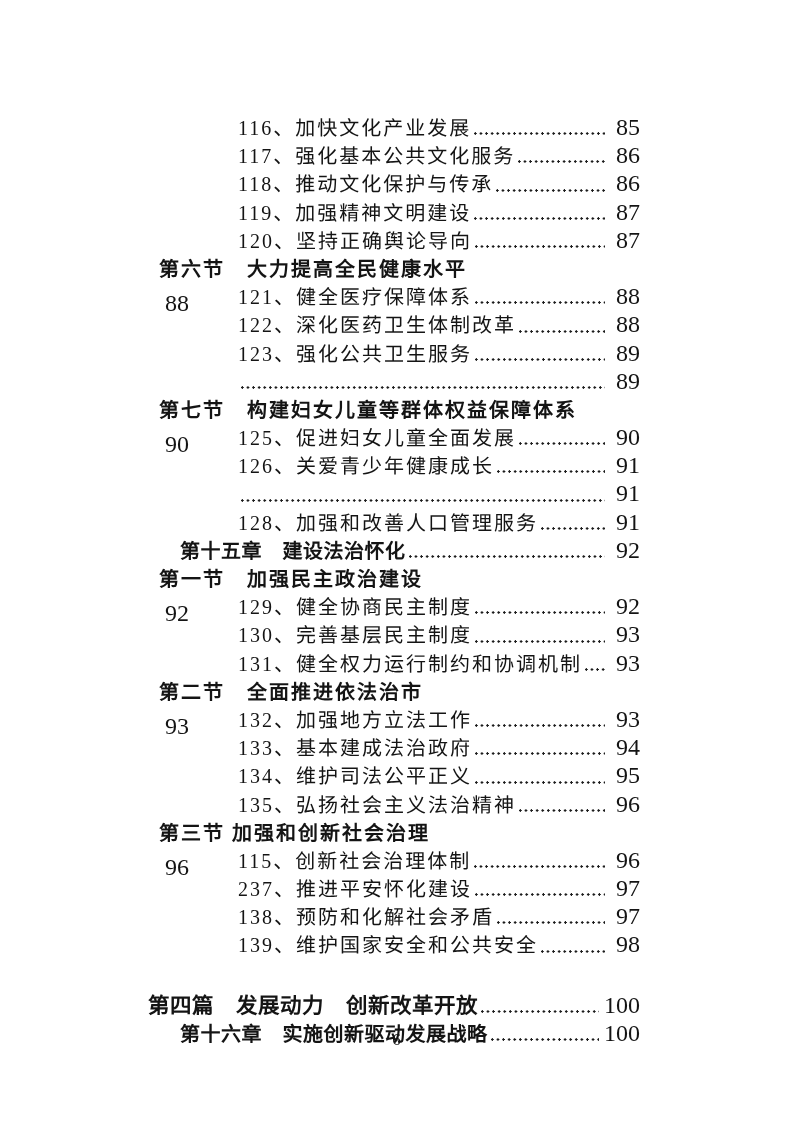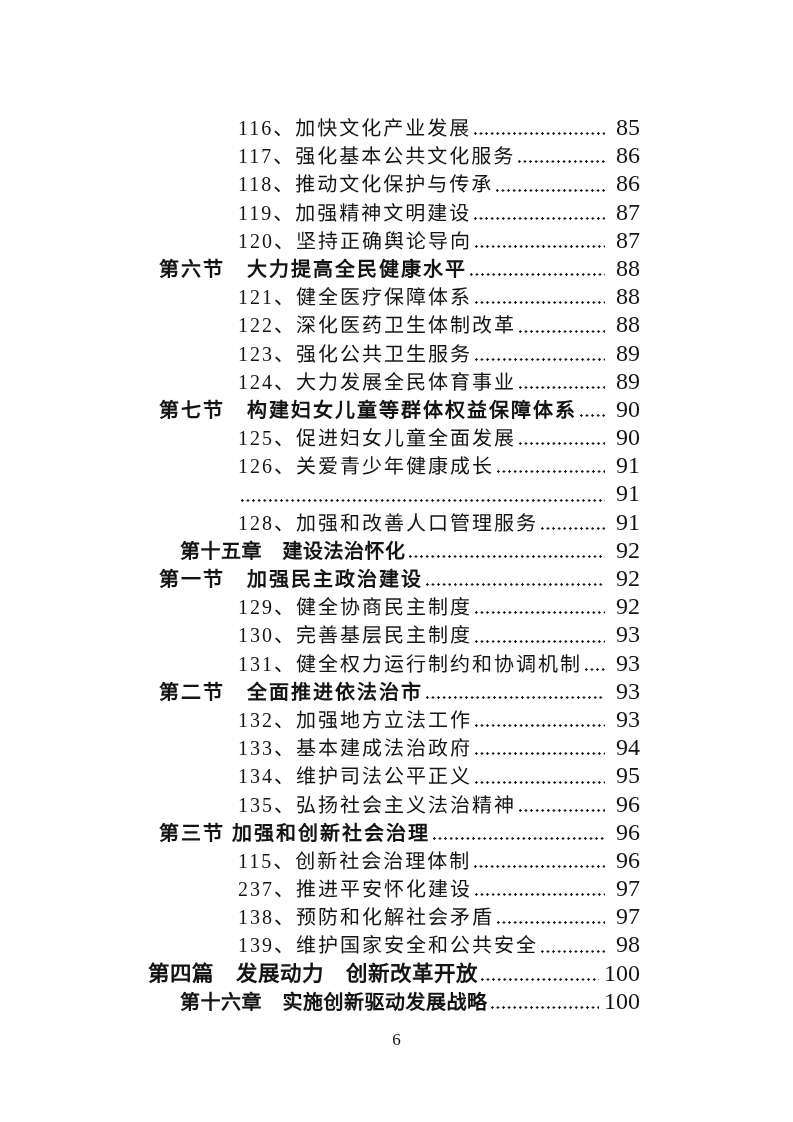--- a/index.html
+++ b/index.html
@@ -50,32 +50,32 @@
     font-size: 24px;
     min-width: 30px;
     text-align: right;
     white-space: nowrap;
     color: #141414;
   }
   
   .lv-item    { padding-left: 195px; }
   .lv-item .lbl { letter-spacing: 2px; }
 
-  .lv-section { padding-left: 116px; }
+  .lv-section { padding-left: 116px; flex-direction: column; }
   .lv-section .lbl { font-weight: bold; letter-spacing: 2px; }
 
   .lv-chapter { padding-left: 137px; }
   .lv-chapter .lbl {
     font-family: "Liberation Sans", sans-serif;
     font-weight: 600;
     font-size: 20px;
     letter-spacing: 0.5px;
   }
 
-  .lv-part { padding-left: 105px; }
+  .lv-part { padding-left: 105px; margin-top: 32px; }
   .lv-part .lbl {
     font-weight: bold;
     font-size: 21.5px;
     letter-spacing: 0.5px;
   }
 
   .footer {
     position: absolute;
     top: 1030px;
     left: 0;
@@ -142,21 +142,20 @@
     <span class="pg">88</span>
   </div>
 
   <div class="row lv-item">
     <span class="lbl">123、强化公共卫生服务</span>
     <span class="dots"></span>
     <span class="pg">89</span>
   </div>
 
   <div class="row lv-item">
-    <span class="lbl">124、大力发展全民体育事业</span>
     <span class="dots"></span>
     <span class="pg">89</span>
   </div>
 
   <div class="row lv-section">
     <span class="lbl">第七节　构建妇女儿童等群体权益保障体系</span>
     <span class="dots"></span>
     <span class="pg">90</span>
   </div>
 

